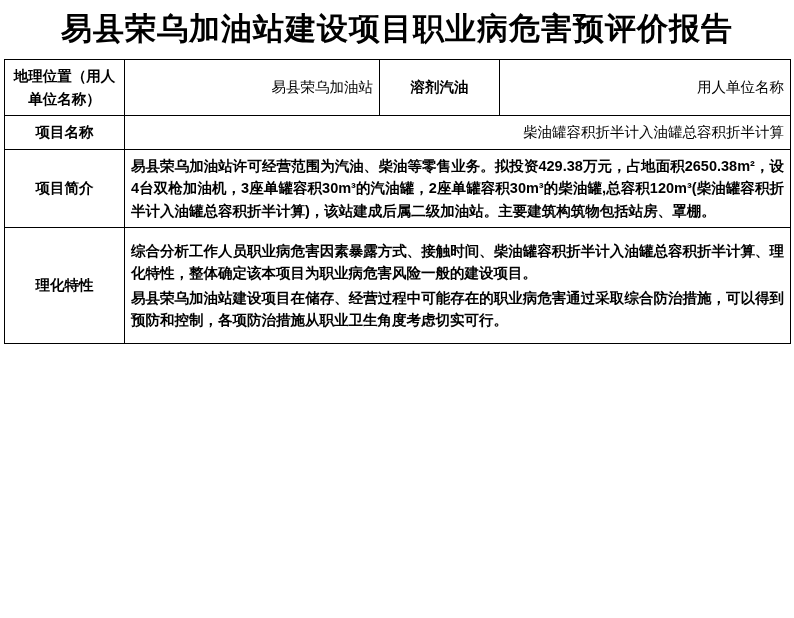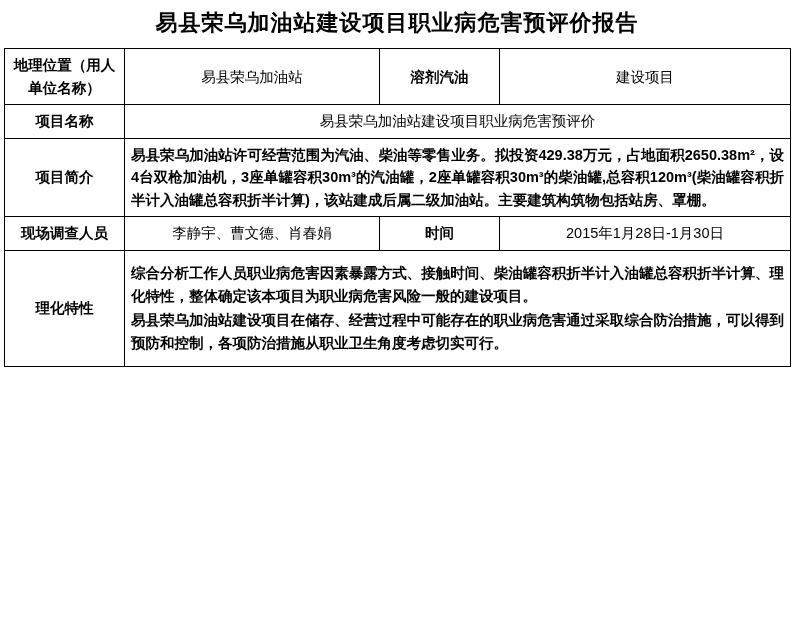--- a/index.html
+++ b/index.html
@@ -15,21 +15,21 @@
     overflow: hidden;
   }
   .page {
     width: 794px;
     height: 618px;
     box-sizing: border-box;
     padding: 0 4px;
     position: relative;
   }
   .doc-title {
-    font-size: 22px;
+    font-size: 31px;
     font-weight: bold;
     text-align: center;
     letter-spacing: 1px;
     padding: 10px 0 12px 0;
     line-height: 1.2;
   }
   table.main {
     width: 786px;
     border-collapse: collapse;
     table-layout: fixed;
@@ -41,21 +41,21 @@
     line-height: 1.55;
     vertical-align: middle;
     word-break: break-all;
   }
   .lbl {
     text-align: center;
     font-weight: bold;
     line-height: 1.5;
   }
   .ctr {
-    text-align: center;
+    text-align: right;
   }
   .just {
     text-align: justify;
     text-justify: inter-ideograph;
     padding: 7px 8px;
     font-weight: bold;
   }
   .para {
     margin: 0;
   }
@@ -76,35 +76,29 @@
       <col style="width:125px">
       <col style="width:130px">
       <col style="width:120px">
       <col style="width:291px">
     </colgroup>
     <tbody>
       <tr>
         <td class="lbl" colspan="1">地理位置（用人单位名称）</td>
         <td class="ctr" colspan="2">易县荣乌加油站</td>
         <td class="lbl">溶剂汽油</td>
-        <td class="ctr">建设项目</td>
+        <td class="ctr">用人单位名称</td>
       </tr>
       <tr>
         <td class="lbl">项目名称</td>
-        <td class="ctr" colspan="4">易县荣乌加油站建设项目职业病危害预评价</td>
+        <td class="ctr" colspan="4">柴油罐容积折半计入油罐总容积折半计算</td>
       </tr>
       <tr>
         <td class="lbl">项目简介</td>
         <td class="just" colspan="4">易县荣乌加油站许可经营范围为汽油、柴油等零售业务。拟投资429.38万元，占地面积2650.38m²，设4台双枪加油机，3座单罐容积30m³的汽油罐，2座单罐容积30m³的柴油罐,总容积120m³(柴油罐容积折半计入油罐总容积折半计算)，该站建成后属二级加油站。主要建筑构筑物包括站房、罩棚。</td>
-      </tr>
-      <tr>
-        <td class="lbl">现场调查人员</td>
-        <td class="ctr" colspan="2">李静宇、曹文德、肖春娟</td>
-        <td class="lbl">时间</td>
-        <td class="ctr">2015年1月28日-1月30日</td>
       </tr>
       <tr>
         <td class="lbl" style="height:105px">理化特性</td>
         <td class="just" colspan="4">
           <p class="para">综合分析工作人员职业病危害因素暴露方式、接触时间、柴油罐容积折半计入油罐总容积折半计算、理化特性，整体确定该本项目为职业病危害风险一般的建设项目。</p>
           <p class="para">易县荣乌加油站建设项目在储存、经营过程中可能存在的职业病危害通过采取综合防治措施，可以得到预防和控制，各项防治措施从职业卫生角度考虑切实可行。</p>
         </td>
       </tr>
     </tbody>
   </table>

